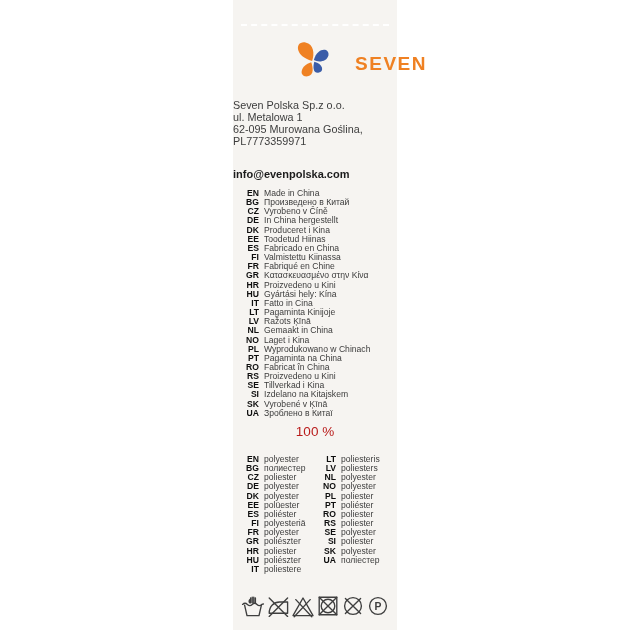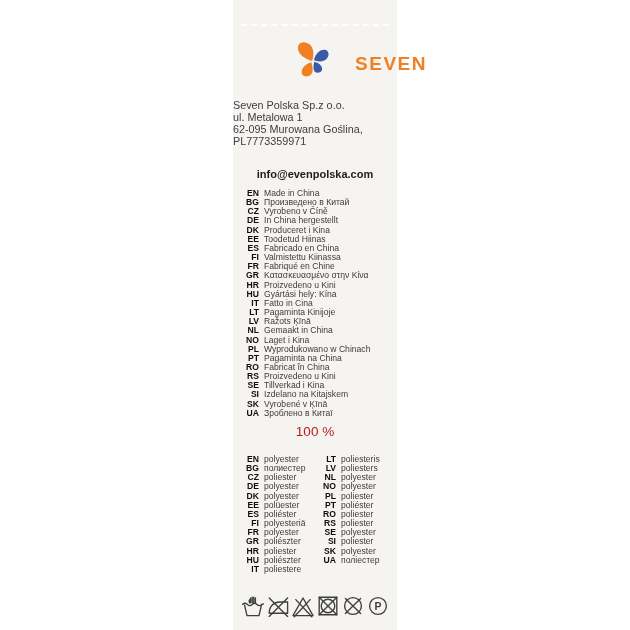--- a/index.html
+++ b/index.html
@@ -3,21 +3,21 @@
 <meta charset="utf-8">
 <style>
   html,body{margin:0;padding:0;background:#ffffff;}
   .page{position:relative;width:630px;height:630px;background:#ffffff;overflow:hidden;
         font-family:"Liberation Sans","DejaVu Sans",sans-serif;}
   .strip{position:absolute;left:233px;top:0;width:164px;height:630px;background:#f6f4f1;}
   .perforation{position:absolute;top:24px;left:8px;right:8px;border-top:2px dashed rgba(255,255,255,0.95);}
   .logo{position:absolute;top:34px;left:0;width:100%;height:52px;display:flex;align-items:center;justify-content:center;gap:20px;margin-left:44px;}
   .brand{font-size:19px;font-weight:800;color:#ef8123;letter-spacing:1.5px;line-height:1;padding-top:6px;}
   .address{position:absolute;top:99px;left:0;width:100%;text-align:left;font-size:10.8px;line-height:12px;color:#3d3d3d;}
-  .email{position:absolute;top:168px;left:0;width:100%;text-align:center;font-size:11px;font-weight:bold;color:#1c1c1c;}
+  .email{position:absolute;top:168px;left:0;width:100%;font-size:11px;font-weight:bold;color:#1c1c1c;}
   .madein{position:absolute;top:189px;left:12px;right:4px;}
   .row{display:flex;align-items:flex-end;font-size:8.6px;line-height:9.16px;color:#3c3c3c;white-space:nowrap;}
   .code{display:inline-block;width:14px;flex:0 0 14px;text-align:right;font-weight:bold;color:#0e0e0e;margin-right:5px;font-stretch:condensed;}
   .pct{position:absolute;top:424px;left:0;width:100%;text-align:center;font-size:13.5px;color:#b91c1c;}
   .comp{position:absolute;top:455px;left:12px;right:2px;display:flex;}
   .col{flex:0 0 auto;}
   .col-left{width:77px;}
   .col-right{width:75px;}
   .care{position:absolute;top:592px;left:0;width:100%;display:flex;justify-content:center;gap:1px;}
   .care-icon{display:inline-block;width:24px;height:28px;}

